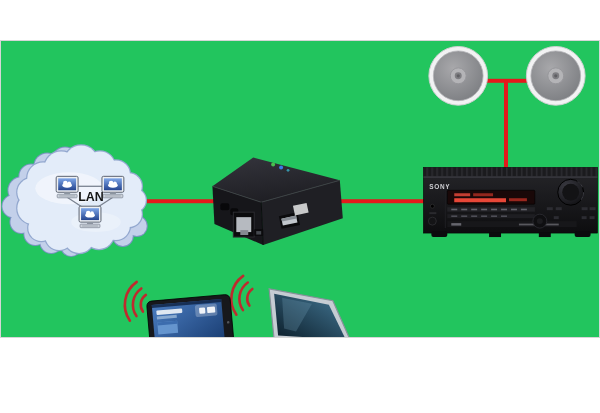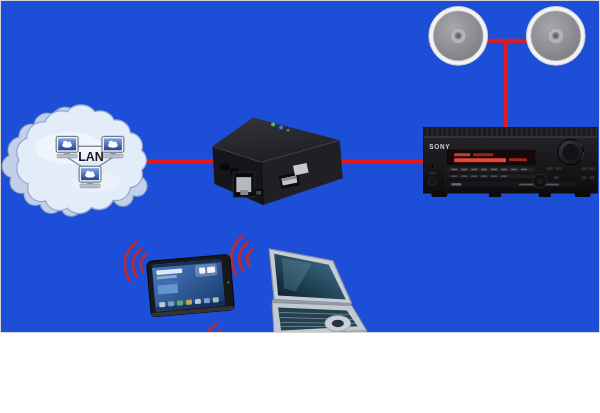--- a/index.html
+++ b/index.html
@@ -1,17 +1,17 @@
 <!DOCTYPE html>
 <html><head>
 <meta charset="utf-8">
 <style>
   html,body{margin:0;padding:0;background:#ffffff;}
-  #canvas{position:relative;width:600px;height:333px;background:#1d4ed8;border:1px solid #d6d6d6;box-sizing:border-box;overflow:hidden;
-          font-family:"Liberation Sans",sans-serif;}
+  #canvas{position:relative;width:600px;height:298px;background:#22c55e;border:1px solid #d6d6d6;box-sizing:border-box;overflow:hidden;
+          font-family:"Liberation Sans",sans-serif;margin-top:40px;}
   #scene{display:block;width:598px;height:411px;}
   text{font-family:"Liberation Sans",sans-serif;}
 </style>
 </head>
 <body>
 
 <div id="canvas">
 <svg id="scene" viewBox="0 0 600 413">
   <defs>
     <linearGradient id="scr" x1="0" y1="0" x2="0" y2="1">

